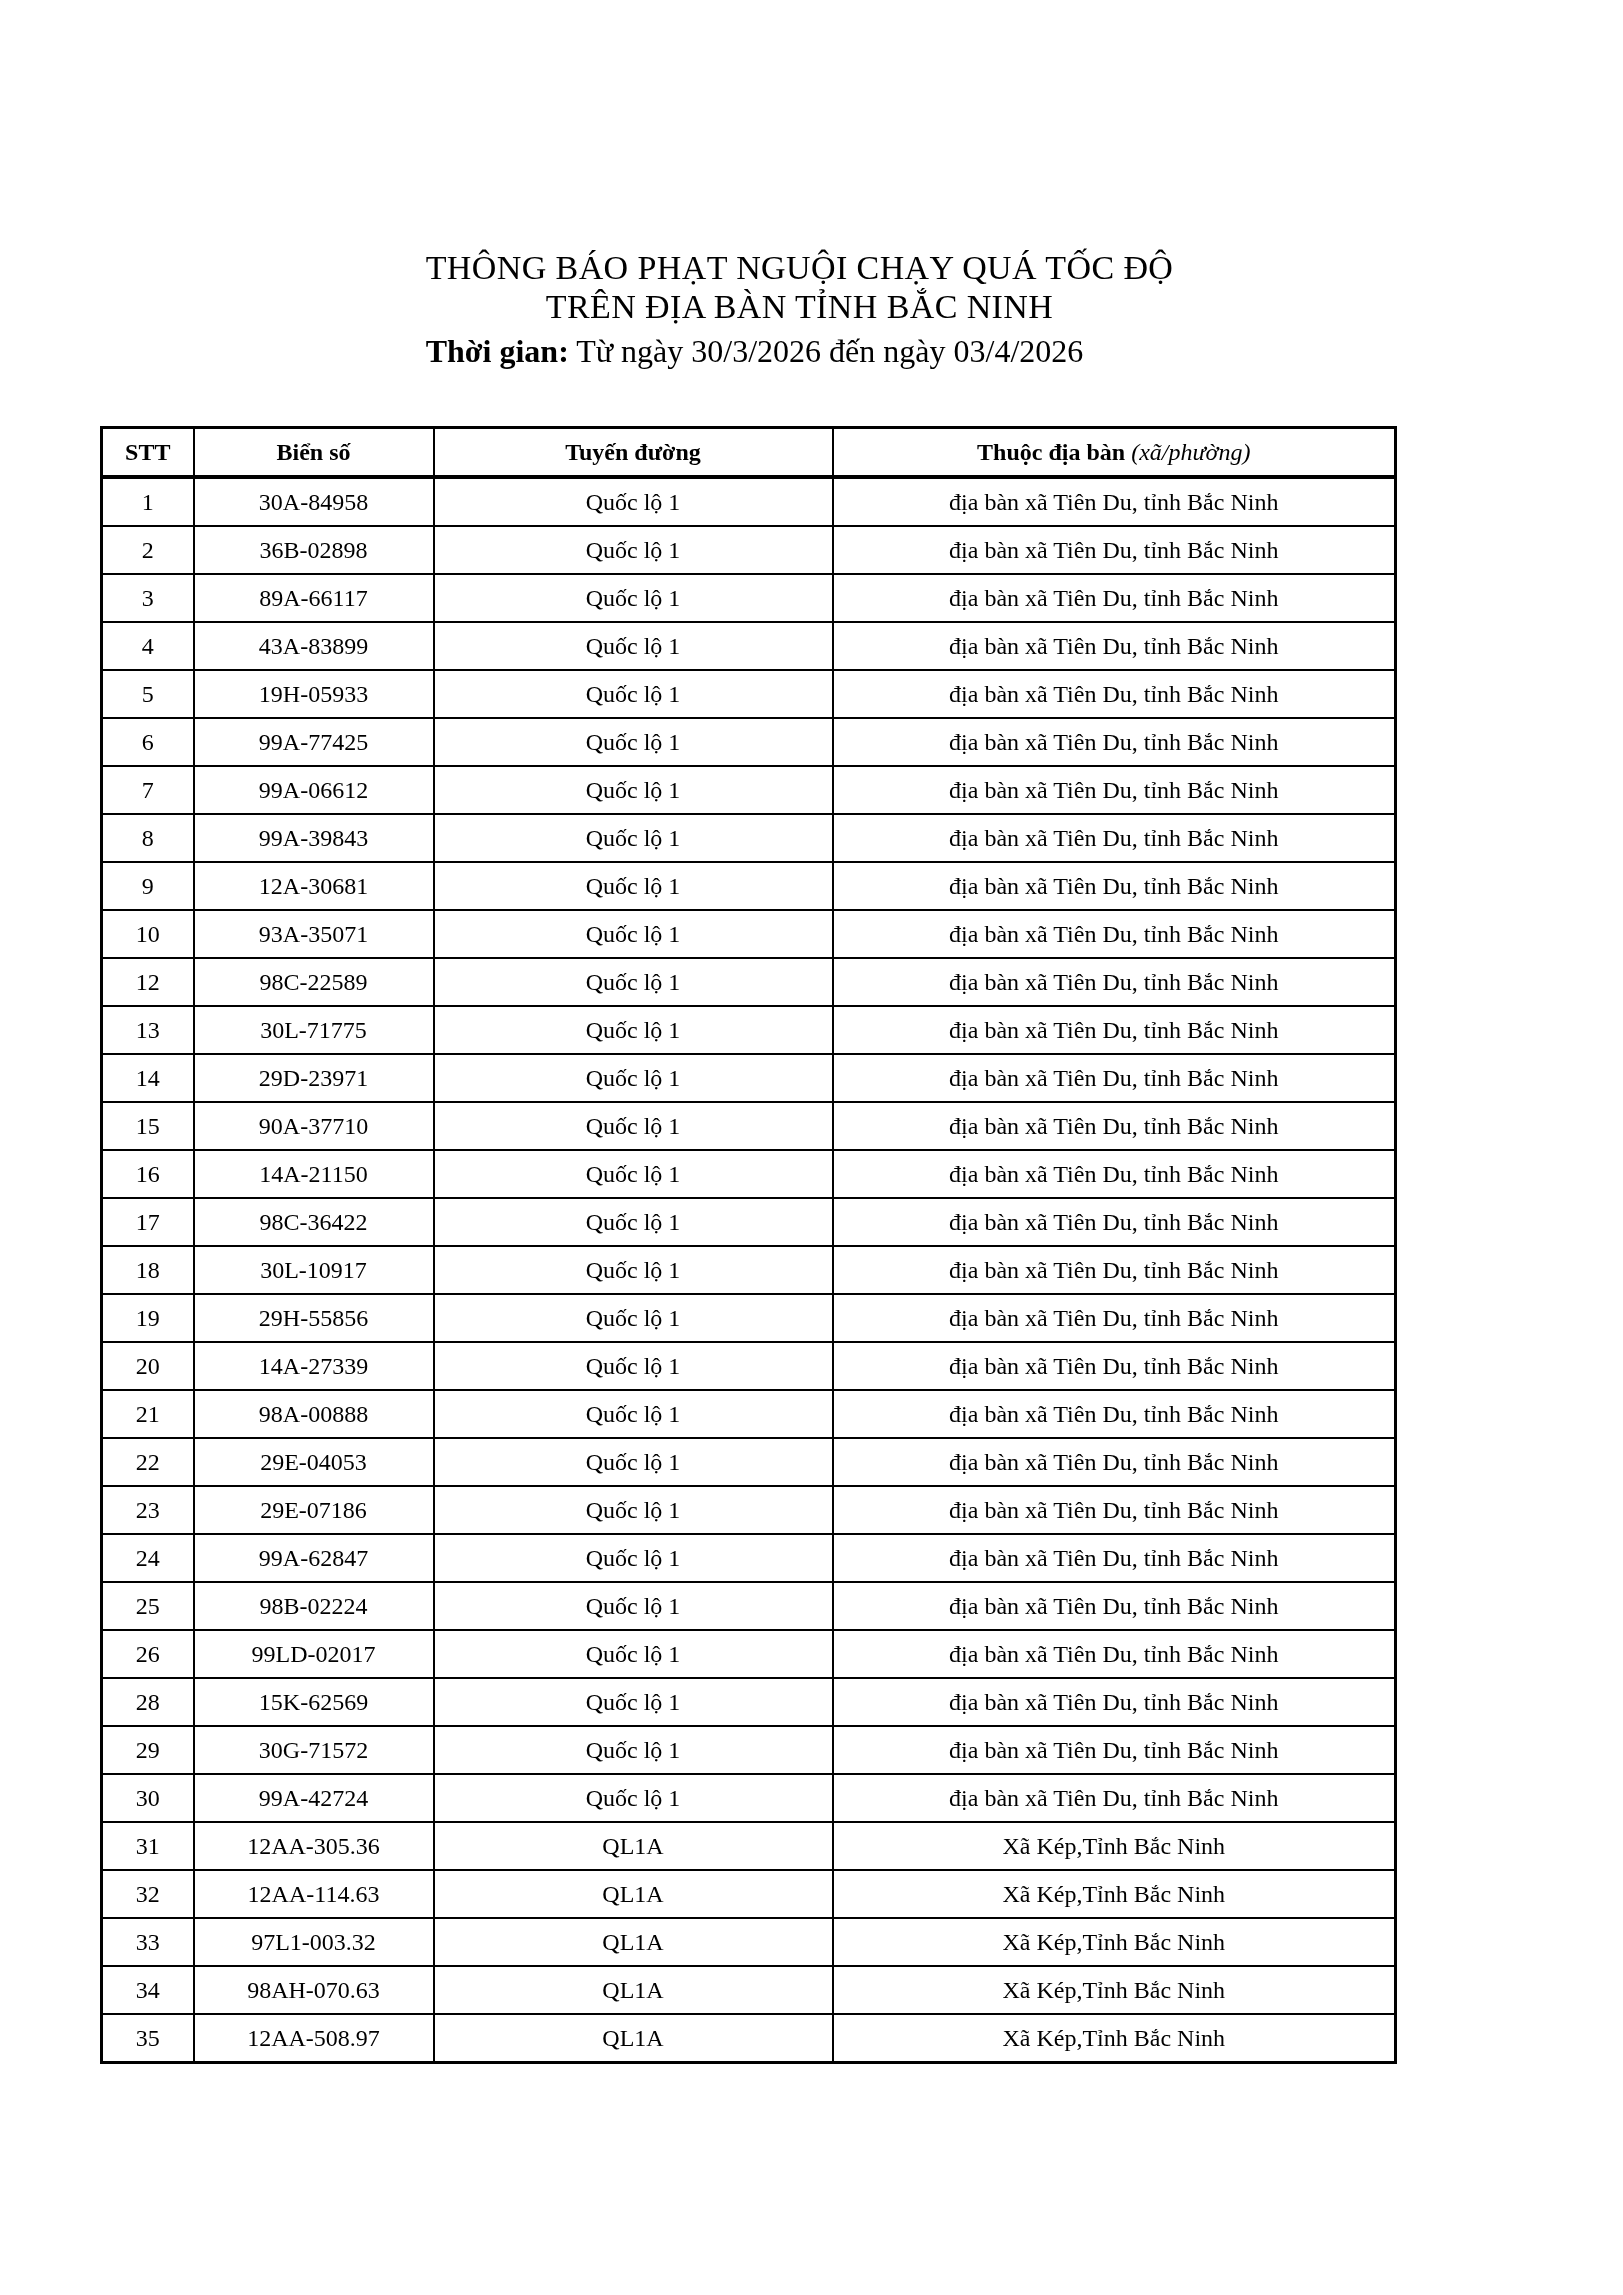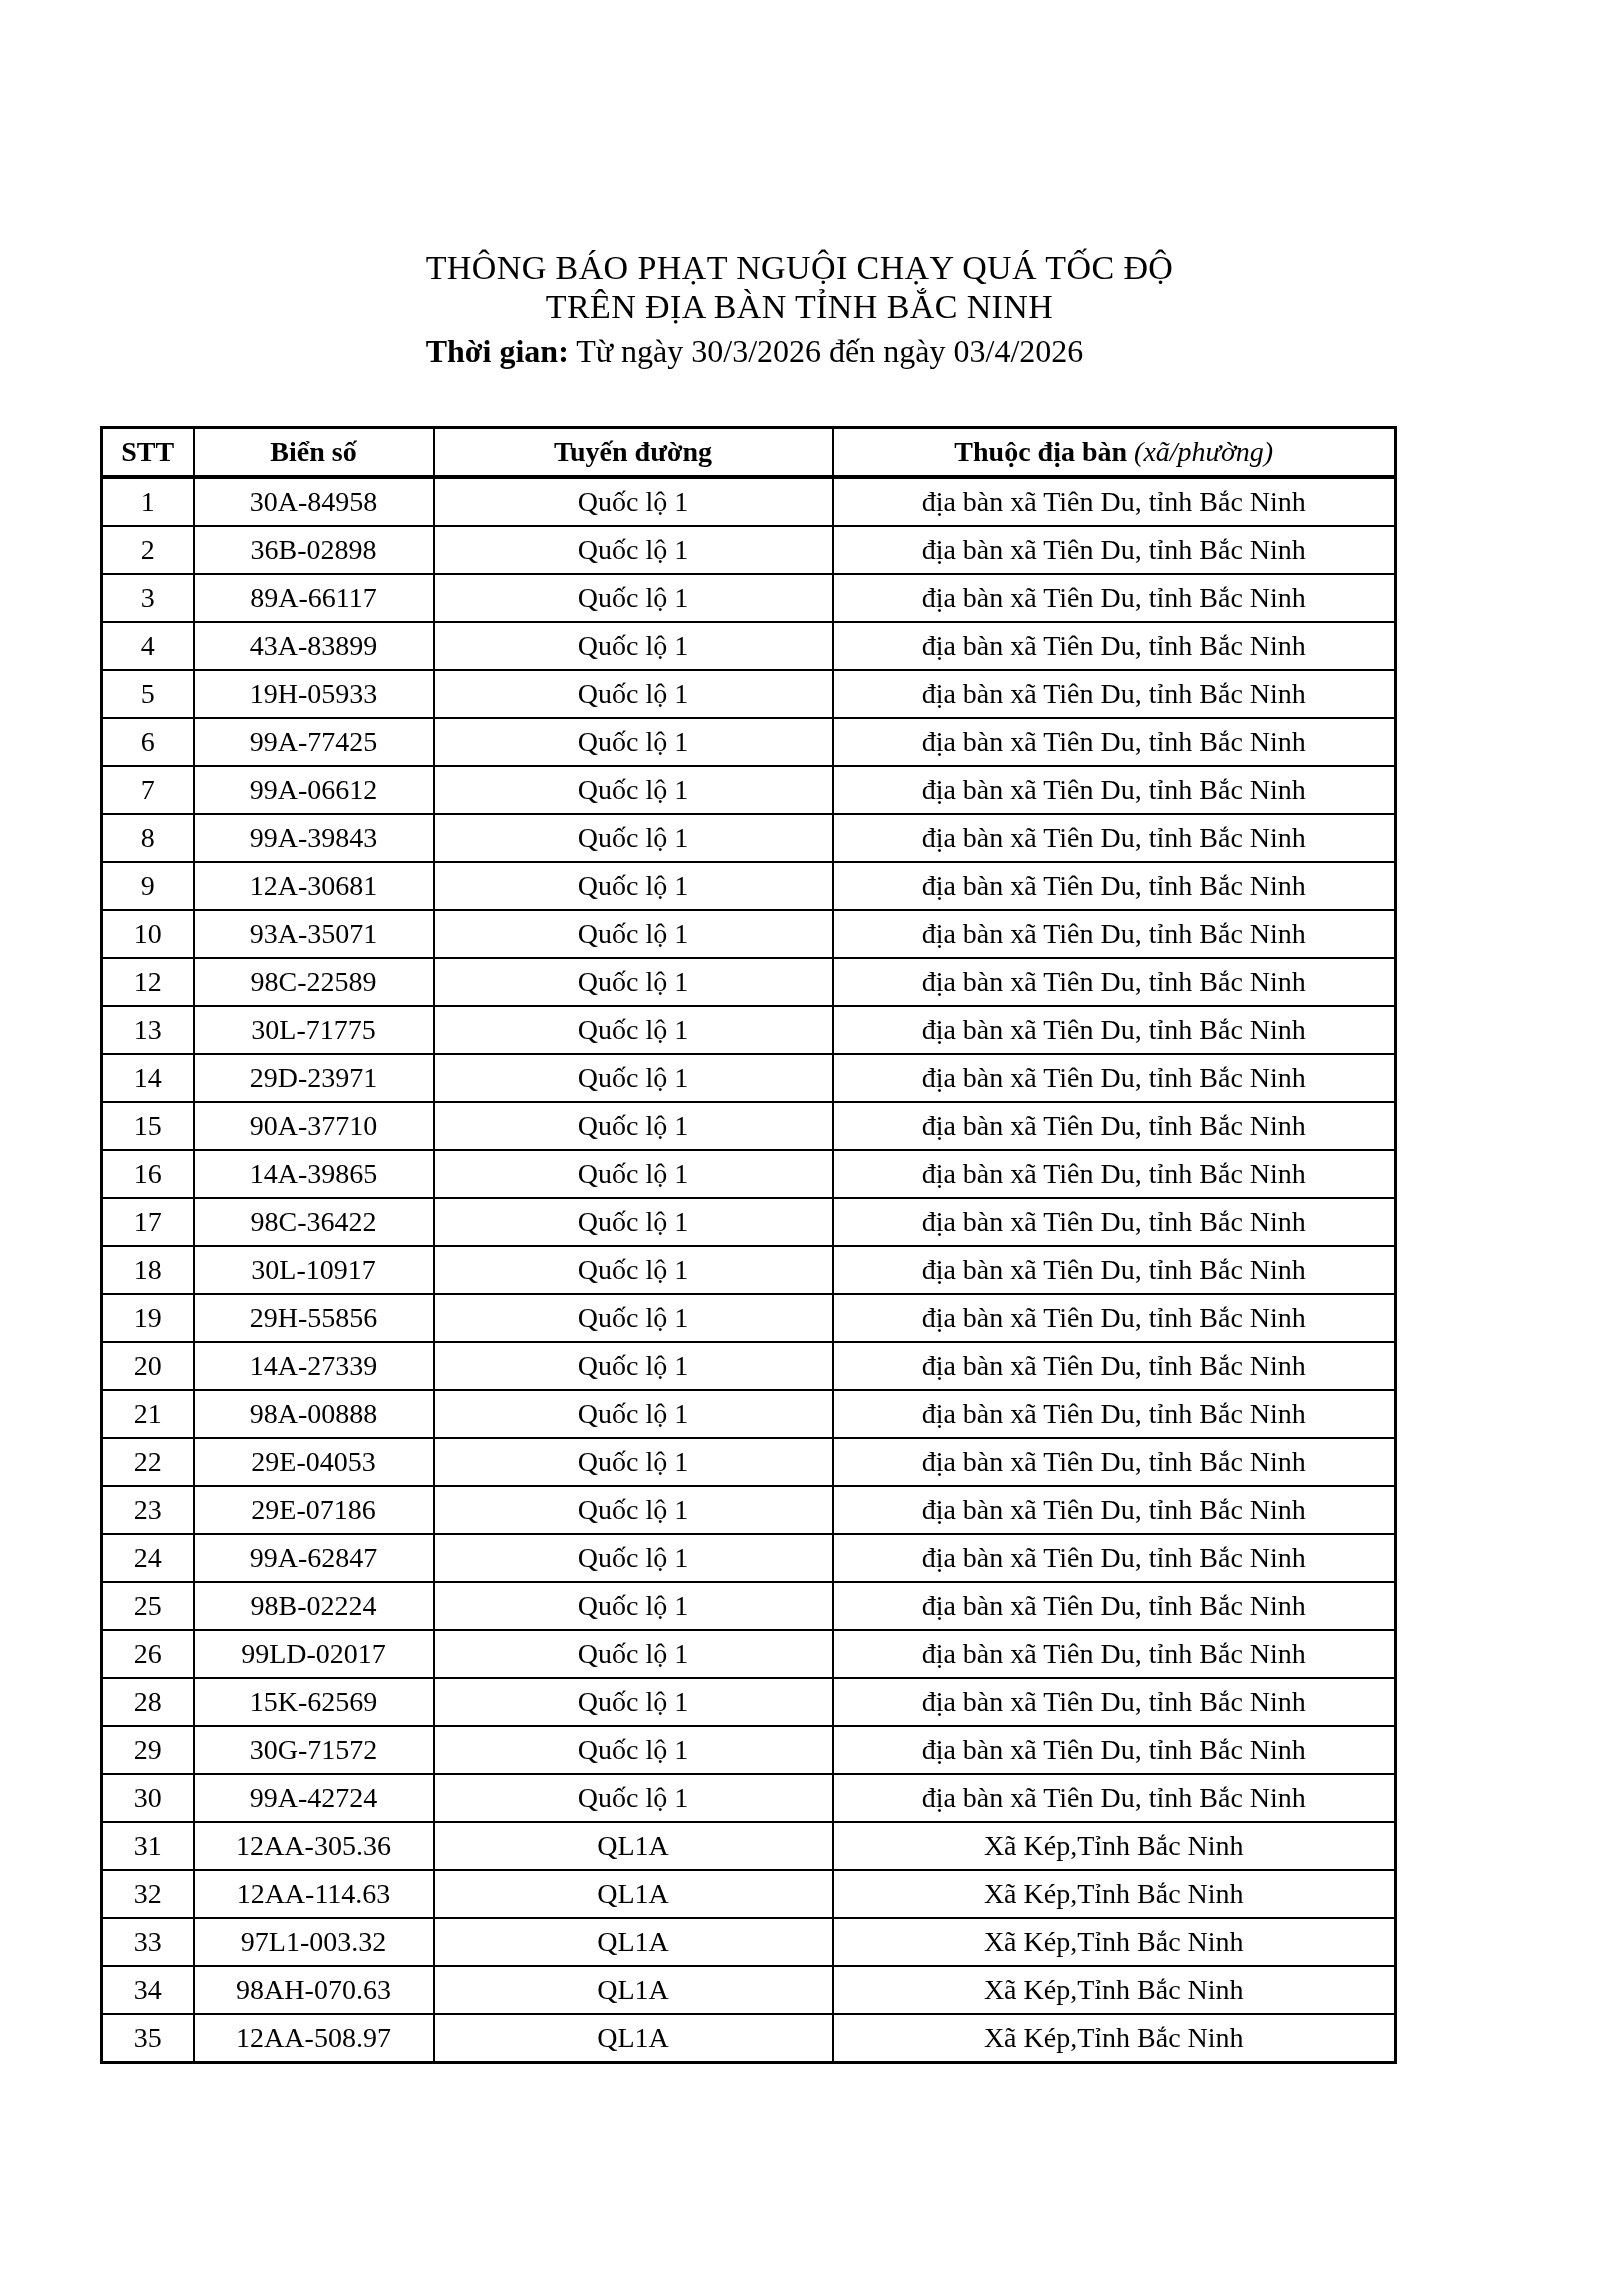--- a/index.html
+++ b/index.html
@@ -38,21 +38,21 @@
   .period-label {
     font-weight: bold;
   }
   table.violations {
     position: absolute;
     left: 100px;
     top: 426px;
     width: 1295px;
     border-collapse: collapse;
     table-layout: fixed;
-    font-size: 28px;
+    font-size: 24px;
   }
   table.violations th,
   table.violations td {
     border: 2.4px solid #000000;
     text-align: center;
     vertical-align: middle;
     padding: 0 3.2px;
     height: 46px;
     overflow: hidden;
     white-space: nowrap;
@@ -200,21 +200,21 @@
 
     <tr>
       <td>15</td>
       <td>90A-37710</td>
       <td>Quốc lộ 1</td>
       <td>địa bàn xã Tiên Du, tỉnh Bắc Ninh</td>
     </tr>
 
     <tr>
       <td>16</td>
-      <td>14A-39865</td>
+      <td>14A-21150</td>
       <td>Quốc lộ 1</td>
       <td>địa bàn xã Tiên Du, tỉnh Bắc Ninh</td>
     </tr>
 
     <tr>
       <td>17</td>
       <td>98C-36422</td>
       <td>Quốc lộ 1</td>
       <td>địa bàn xã Tiên Du, tỉnh Bắc Ninh</td>
     </tr>

